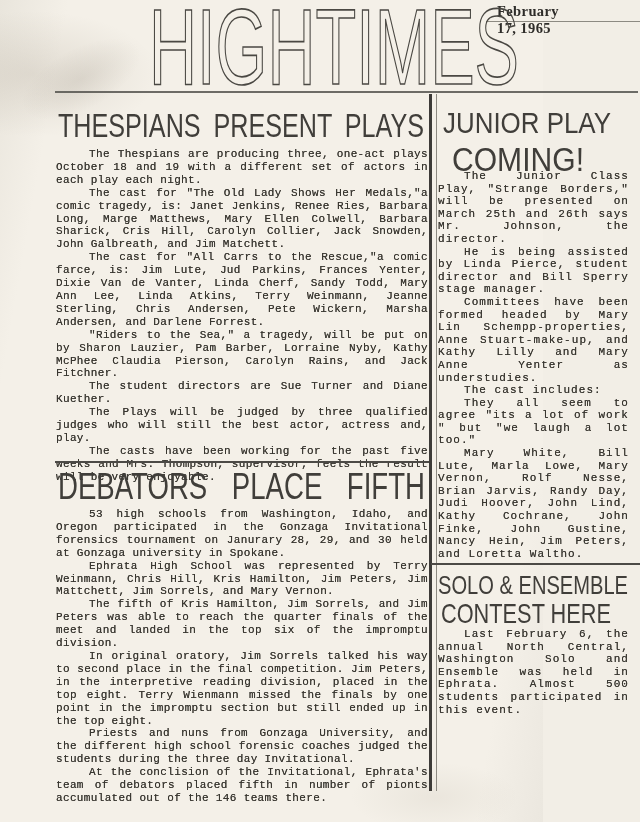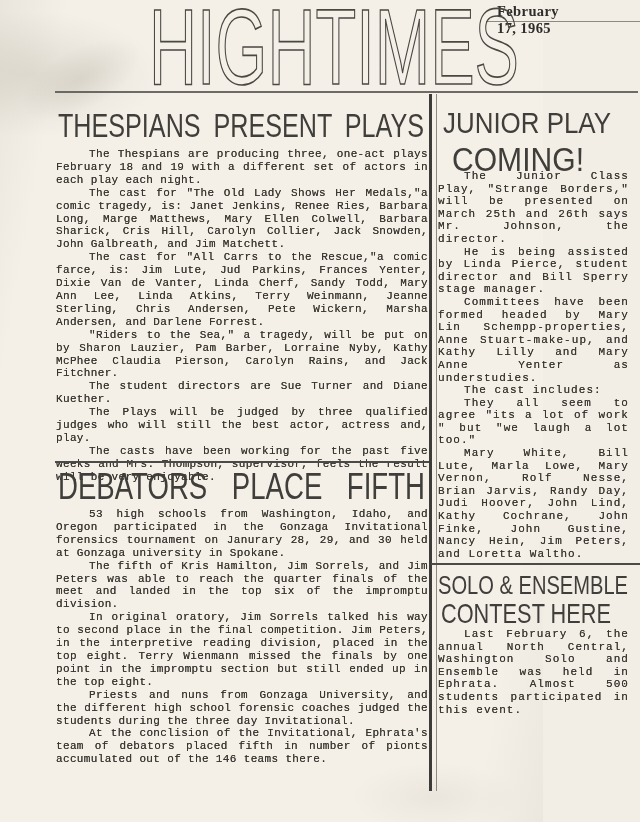--- a/index.html
+++ b/index.html
@@ -66,37 +66,38 @@
   <div class="masthead-baseline"></div>
 
   <div class="divider-heavy"></div>
   <div class="divider-thin"></div>
 
   <svg class="hl" style="left:58px;top:103px;" width="372" height="44">
     <text x="0" y="34" font-size="34" word-spacing="8" textLength="366" lengthAdjust="spacingAndGlyphs">THESPIANS PRESENT PLAYS</text>
   </svg>
 
   <section id="art1" class="col-text left-text">
-    <p>The Thespians are producing three, one-act plays February 18 and 19 with a different set of actors in each play each night.</p>
+    <p>The Thespians are producing three, one-act plays October 18 and 19 with a different set of actors in each play each night.</p>
     <p>The cast for "The Old Lady Shows Her Medals,"a comic tragedy, is: Janet Jenkins, Renee Ries, Barbara Long, Marge Matthews, Mary Ellen Colwell, Barbara Sharick, Cris Hill, Carolyn Collier, Jack Snowden, John Galbreath, and Jim Matchett.</p>
     <p>The cast for "All Carrs to the Rescue,"a comic farce, is: Jim Lute, Jud Parkins, Frances Yenter, Dixie Van de Vanter, Linda Cherf, Sandy Todd, Mary Ann Lee, Linda Atkins, Terry Weinmann, Jeanne Sterling, Chris Andersen, Pete Wickern, Marsha Andersen, and Darlene Forrest.</p>
     <p>"Riders to the Sea," a tragedy, will be put on by Sharon Lauzier, Pam Barber, Lorraine Nyby, Kathy McPhee Claudia Pierson, Carolyn Rains, and Jack Fitchner.</p>
     <p>The student directors are Sue Turner and Diane Kuether.</p>
     <p>The Plays will be judged by three qualified judges who will still the best actor, actress and, play.</p>
     <p>The casts have been working for the past five weeks and Mrs. Thompson, supervisor, feels the result will be very enjoyable.</p>
   </section>
 
   <div class="rule-left"></div>
 
   <svg class="hl" style="left:58px;top:464px;" width="372" height="46">
     <text x="0" y="35" font-size="36" word-spacing="22" textLength="367" lengthAdjust="spacingAndGlyphs">DEBATORS PLACE FIFTH</text>
   </svg>
 
   <section id="art2" class="col-text left-text">
     <p>53 high schools from Washington, Idaho, and Oregon participated in the Gonzaga Invitational forensics tournament on Janurary 28, 29, and 30 held at Gonzaga university in Spokane.</p>
+    <p>Ephrata High School was represented by Terry Weinmann, Chris Hill, Kris Hamilton, Jim Peters, Jim Mattchett, Jim Sorrels, and Mary Vernon.</p>
     <p>The fifth of Kris Hamilton, Jim Sorrels, and Jim Peters was able to reach the quarter finals of the meet and landed in the top six of the impromptu division.</p>
     <p>In original oratory, Jim Sorrels talked his way to second place in the final competition. Jim Peters, in the interpretive reading division, placed in the top eight. Terry Wienmann missed the finals by one point in the impromptu section but still ended up in the top eight.</p>
     <p>Priests and nuns from Gonzaga University, and the different high school forensic coaches judged the students during the three day Invitational.</p>
     <p>At the conclision of the Invitational, Ephrata's team of debators placed fifth in number of pionts accumulated out of the 146 teams there.</p>
   </section>
 
   <svg class="hl" style="left:443px;top:104px;" width="175" height="38">
     <text x="0" y="29" font-size="30" textLength="168" lengthAdjust="spacingAndGlyphs">JUNIOR PLAY</text>
   </svg>
   <svg class="hl" style="left:452px;top:140px;" width="150" height="42">

